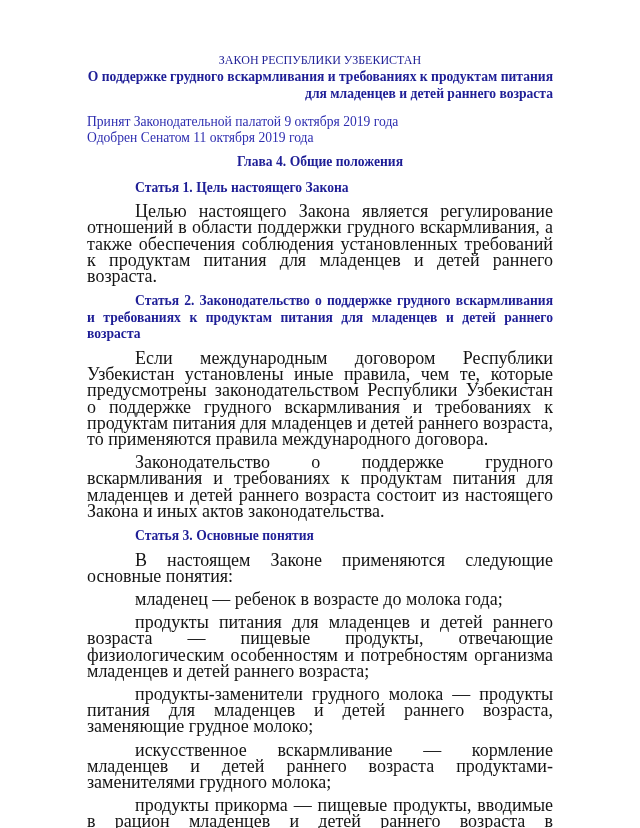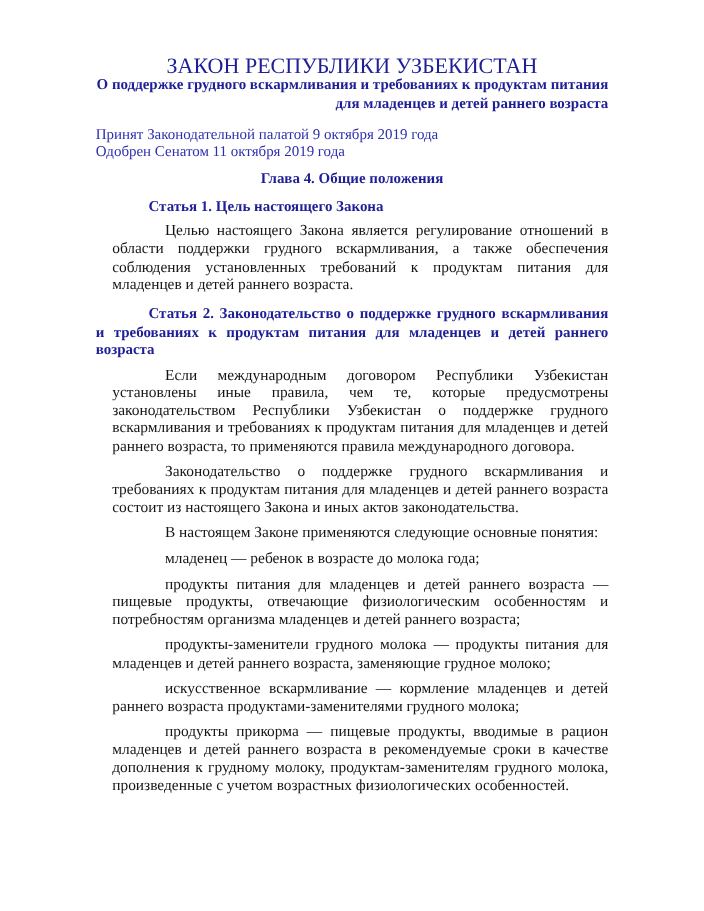--- a/index.html
+++ b/index.html
@@ -17,21 +17,21 @@
   .page {
     box-sizing: border-box;
     width: 640px;
     height: 828px;
     padding: 52px 87px 40px 87px;
     background: #ffffff;
   }
   .doc-title {
     margin: 0;
     text-align: center;
-    font-size: 20px;
+    font-size: 12px;
     line-height: 17px;
     font-weight: normal;
     color: var(--heading-blue, #1e1e96);
   }
   .doc-subtitle {
     margin: 0 0 12px 0;
     text-align: right;
     font-size: 13.6px;
     line-height: 16.5px;
     font-weight: bold;
@@ -58,22 +58,22 @@
     line-height: 16.6px;
     font-weight: bold;
     color: var(--heading-blue, #1e1e96);
     text-indent: 48px;
     text-align: justify;
   }
   .article-heading.justify-last {
     text-align-last: justify;
   }
   .para {
-    margin: 0 0 7px 15px;
-    font-size: 14px;
+    margin: 0 0 7px 0;
+    font-size: 18px;
     line-height: 16.2px;
     text-indent: 48px;
     text-align: justify;
     color: var(--body-text, #141414);
   }
 </style>
 </head>
 <body>
 
 <div class="page">
@@ -91,20 +91,21 @@
     <p class="para">Целью настоящего Закона является регулирование отношений в области поддержки грудного вскармливания, а также обеспечения соблюдения установленных требований к продуктам питания для младенцев и детей раннего возраста.</p>
   </section>
 
   <section class="article">
     <h4 class="article-heading justify-last">Статья 2. Законодательство о поддержке грудного вскармливания и требованиях к продуктам питания для младенцев и детей раннего возраста</h4>
     <p class="para">Если международным договором Республики Узбекистан установлены иные правила, чем те, которые предусмотрены законодательством Республики Узбекистан о поддержке грудного вскармливания и требованиях к продуктам питания для младенцев и детей раннего возраста, то применяются правила международного договора.</p>
     <p class="para">Законодательство о поддержке грудного вскармливания и требованиях к продуктам питания для младенцев и детей раннего возраста состоит из настоящего Закона и иных актов законодательства.</p>
   </section>
 
   <section class="article">
+    <h4 class="article-heading">Статья 3. Основные понятия</h4>
     <p class="para">В настоящем Законе применяются следующие основные понятия:</p>
     <p class="para">младенец — ребенок в возрасте до молока года;</p>
     <p class="para">продукты питания для младенцев и детей раннего возраста — пищевые продукты, отвечающие физиологическим особенностям и потребностям организма младенцев и детей раннего возраста;</p>
     <p class="para">продукты-заменители грудного молока — продукты питания для младенцев и детей раннего возраста, заменяющие грудное молоко;</p>
     <p class="para">искусственное вскармливание — кормление младенцев и детей раннего возраста продуктами-заменителями грудного молока;</p>
     <p class="para">продукты прикорма — пищевые продукты, вводимые в рацион младенцев и детей раннего возраста в рекомендуемые сроки в качестве дополнения к грудному молоку, продуктам-заменителям грудного молока, произведенные с учетом возрастных физиологических особенностей.</p>
   </section>
 
 </div>
 

